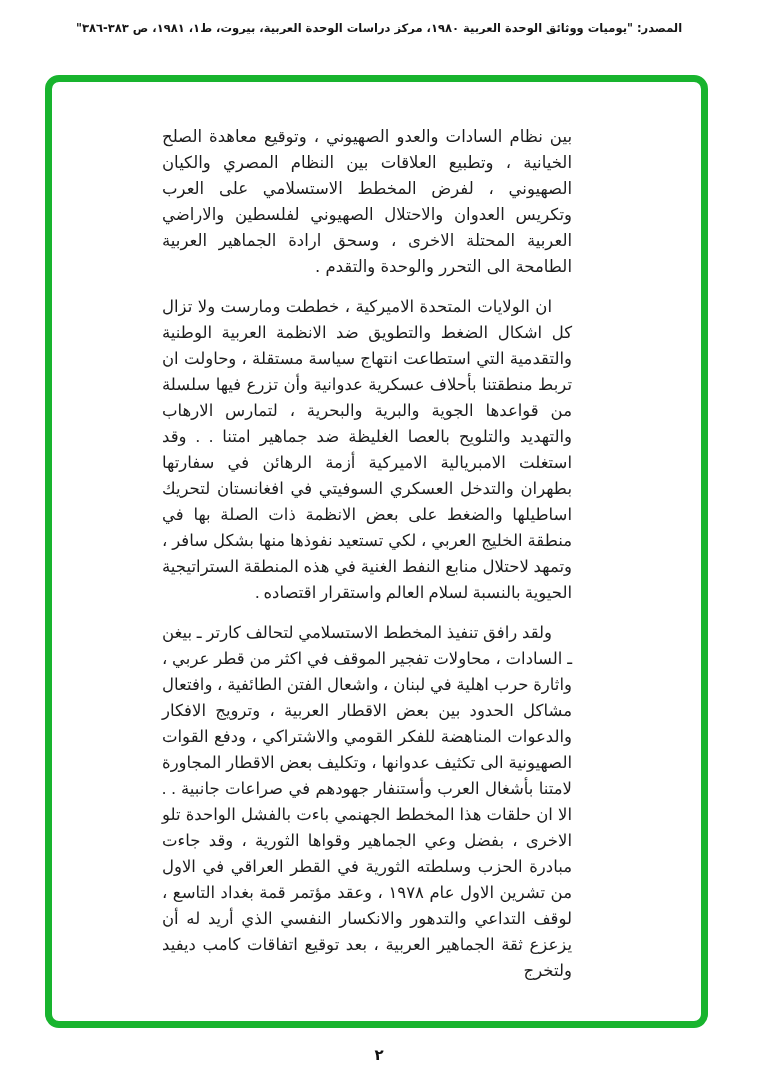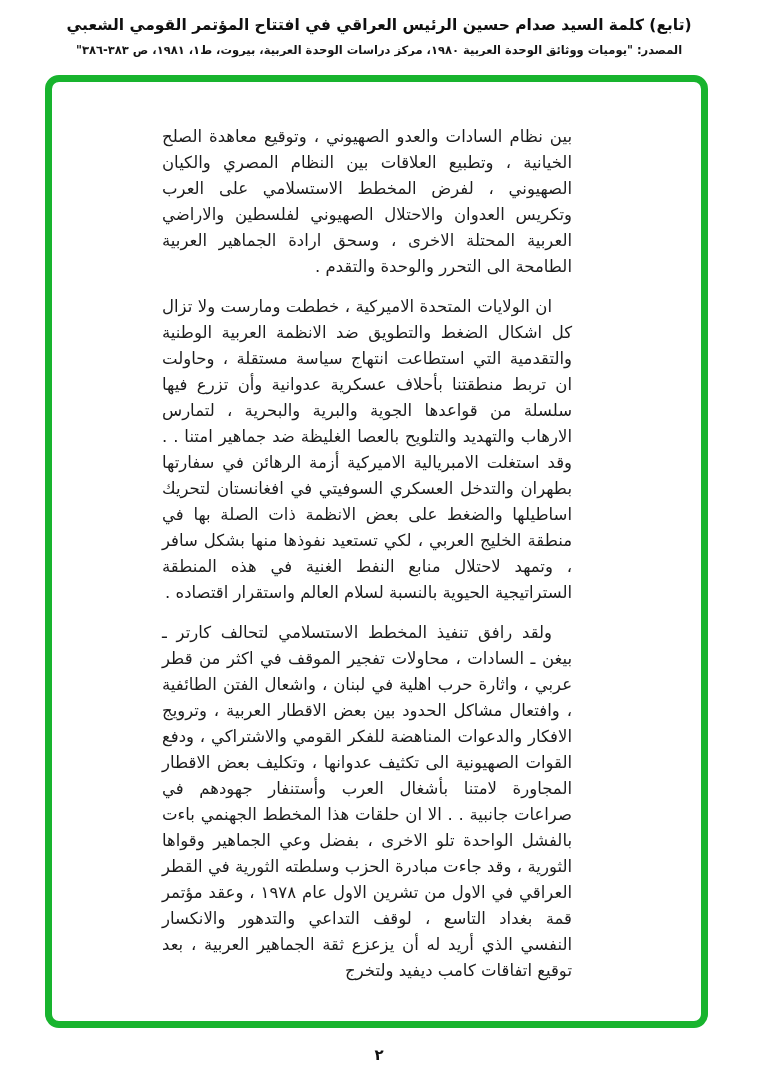--- a/index.html
+++ b/index.html
@@ -62,39 +62,39 @@
     font-size: 16.5px;
     line-height: 26px;
     color: #1c1c1c;
   }
   .textcol p {
     margin: 4px 0 14px 0;
     padding: 0;
   }
   .textcol p + p {
     text-indent: 20px;
+    font-family: Liberation Serif, serif;
   }
   .pagenum {
     position: absolute;
     top: 1046px;
     left: 0;
     width: 100%;
     text-align: center;
     font-weight: bold;
     font-size: 15px;
     color: #101010;
   }
 </style>
 </head>
 <body>
 
 <div class="page">
 
   <div class="header">
-    <div class="title" dir="rtl">(تابع) كلمة السيد صدام حسين الرئيس العراقي في افتتاح المؤتمر القومي الشعبي</div>
     <div class="source" dir="rtl">المصدر:  "يوميات ووثائق الوحدة العربية ١٩٨٠، مركز دراسات الوحدة العربية، بيروت، ط١، ١٩٨١، ص ٣٨٣-٣٨٦"</div>
   </div>
 
   <div class="frame">
     <div class="textcol" dir="rtl">
       <p>بين نظام السادات والعدو الصهيوني ، وتوقيع معاهدة الصلح الخيانية ، وتطبيع العلاقات بين النظام المصري والكيان الصهيوني ، لفرض المخطط الاستسلامي على العرب وتكريس العدوان والاحتلال الصهيوني لفلسطين والاراضي العربية المحتلة الاخرى ، وسحق ارادة الجماهير العربية الطامحة الى التحرر والوحدة والتقدم .</p>
       <p>ان الولايات المتحدة الاميركية ، خططت ومارست ولا تزال كل اشكال الضغط والتطويق ضد الانظمة العربية الوطنية والتقدمية التي استطاعت انتهاج سياسة مستقلة ، وحاولت ان تربط منطقتنا بأحلاف عسكرية عدوانية وأن تزرع فيها سلسلة من قواعدها الجوية والبرية والبحرية ، لتمارس الارهاب والتهديد والتلويح بالعصا الغليظة ضد جماهير امتنا . . وقد استغلت الامبريالية الاميركية أزمة الرهائن في سفارتها بطهران والتدخل العسكري السوفيتي في افغانستان لتحريك اساطيلها والضغط على بعض الانظمة ذات الصلة بها في منطقة الخليج العربي ، لكي تستعيد نفوذها منها بشكل سافر ، وتمهد لاحتلال منابع النفط الغنية في هذه المنطقة الستراتيجية الحيوية بالنسبة لسلام العالم واستقرار اقتصاده .</p>
       <p>ولقد رافق تنفيذ المخطط الاستسلامي لتحالف كارتر ـ بيغن ـ السادات ، محاولات تفجير الموقف في اكثر من قطر عربي ، واثارة حرب اهلية في لبنان ، واشعال الفتن الطائفية ، وافتعال مشاكل الحدود بين بعض الاقطار العربية ، وترويج الافكار والدعوات المناهضة للفكر القومي والاشتراكي ، ودفع القوات الصهيونية الى تكثيف عدوانها ، وتكليف بعض الاقطار المجاورة لامتنا بأشغال العرب وأستنفار جهودهم في صراعات جانبية . . الا ان حلقات هذا المخطط الجهنمي باءت بالفشل الواحدة تلو الاخرى ، بفضل وعي الجماهير وقواها الثورية ، وقد جاءت مبادرة الحزب وسلطته الثورية في القطر العراقي في الاول من تشرين الاول عام ١٩٧٨ ، وعقد مؤتمر قمة بغداد التاسع ، لوقف التداعي والتدهور والانكسار النفسي الذي أريد له أن يزعزع ثقة الجماهير العربية ، بعد توقيع اتفاقات كامب ديفيد ولتخرج</p>
     </div>
   </div>

